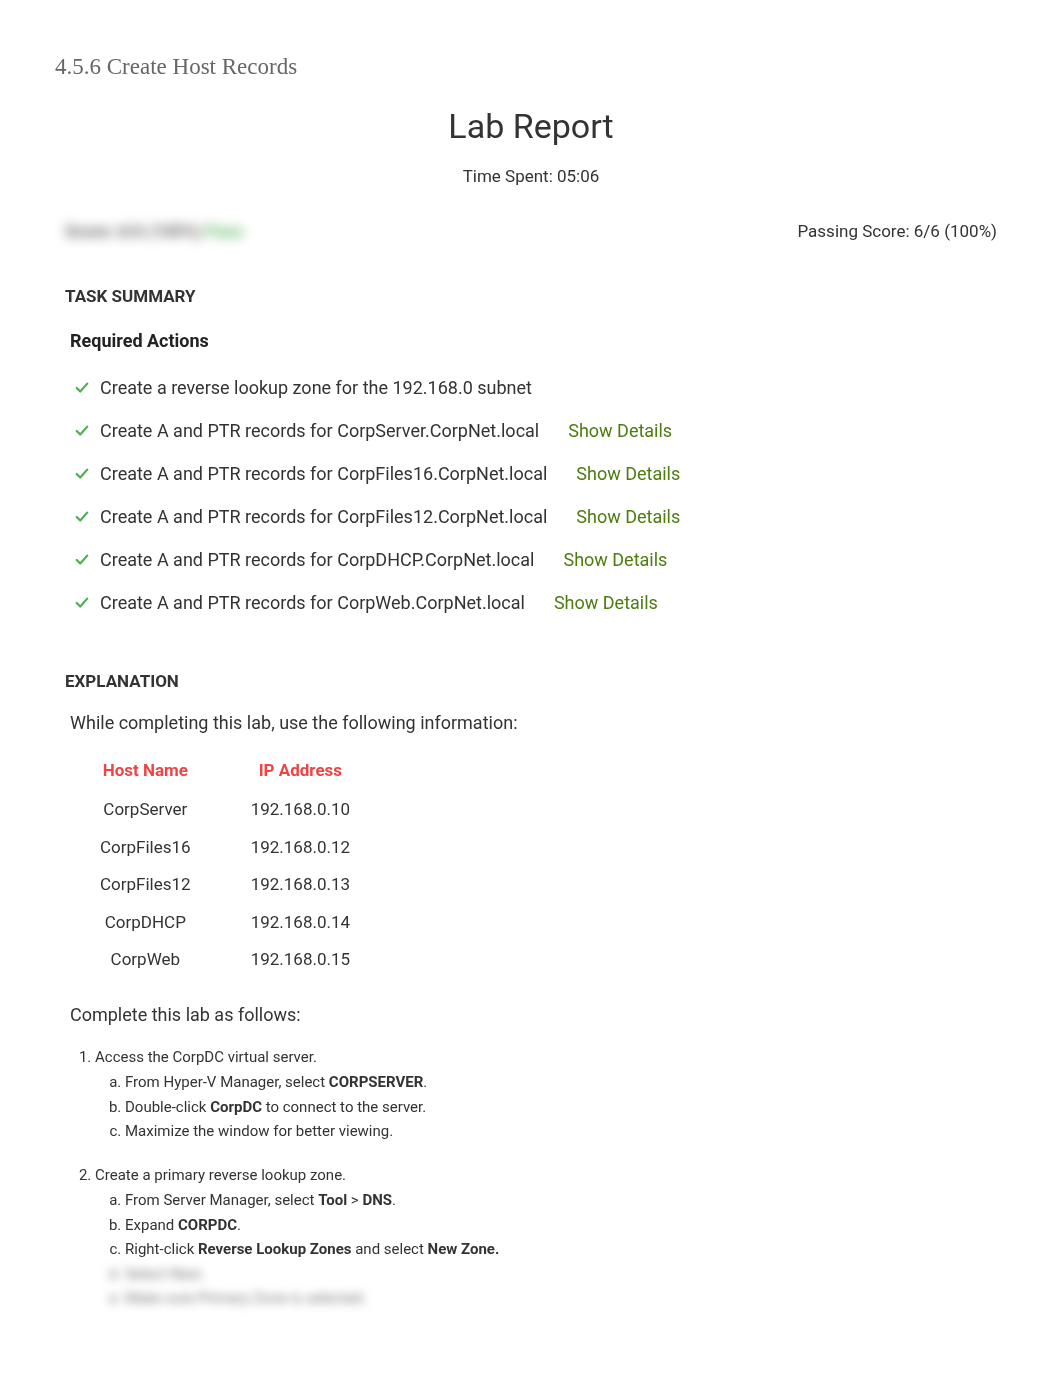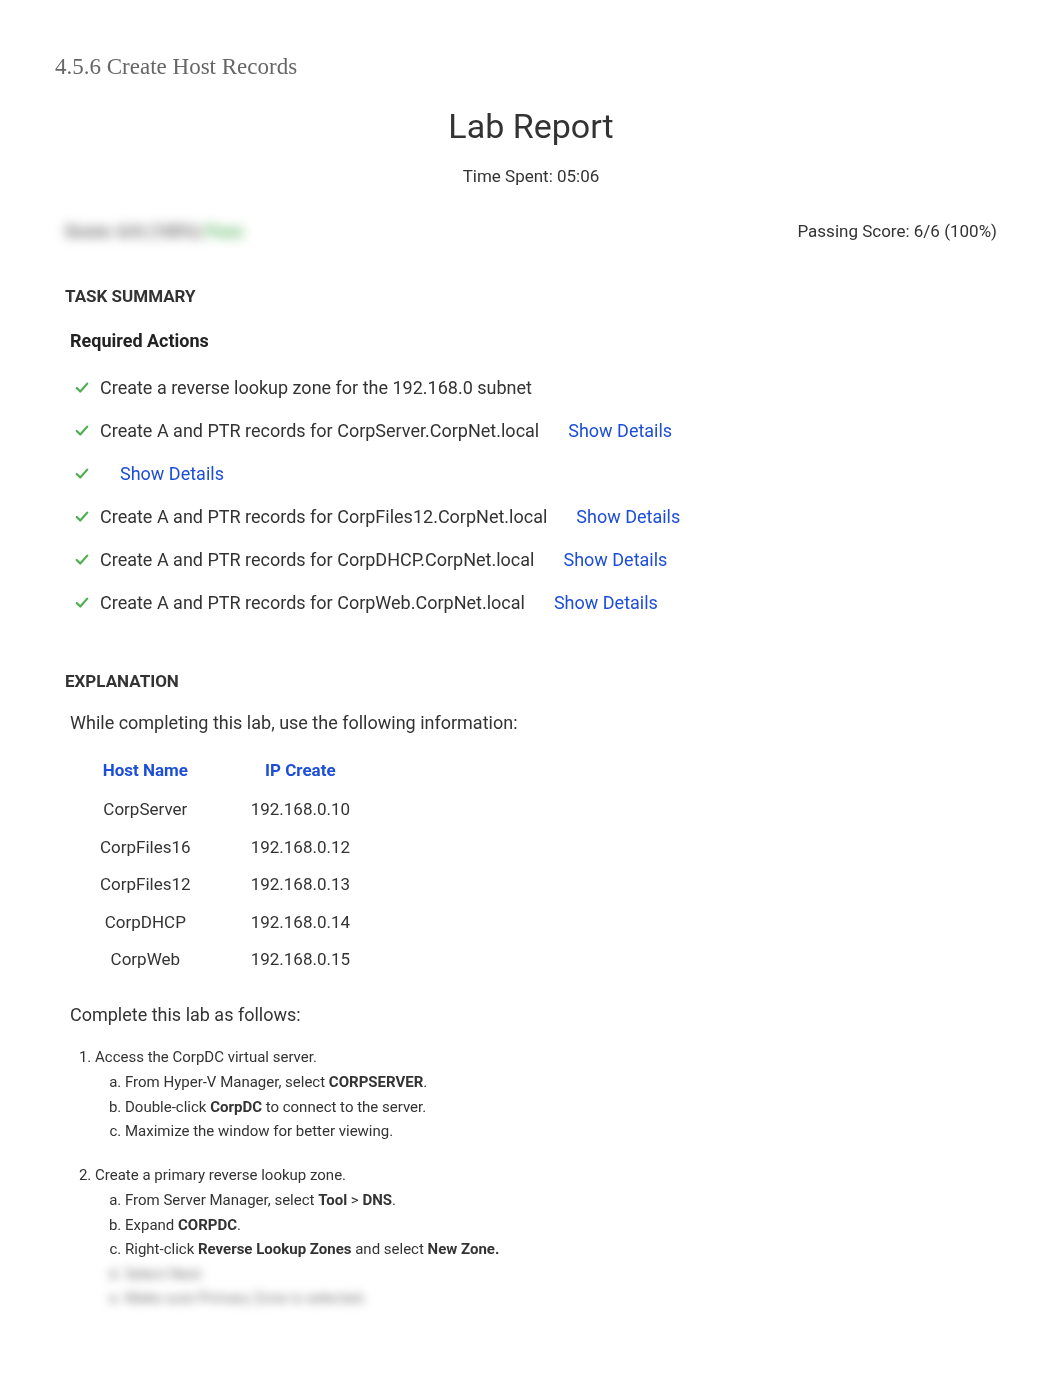--- a/index.html
+++ b/index.html
@@ -91,21 +91,21 @@
       justify-content: center;
     }
     .check-icon svg {
       width: 14px;
       height: 14px;
     }
     .action-text {
       flex: 0 0 auto;
     }
     .show-details {
-      color: #1d4ed8;
+      color: #4d7c0f;
       cursor: pointer;
       margin-left: 20px;
       font-size: 18px;
     }
     .explanation-header {
       font-weight: 700;
       font-size: 17px;
       color: #333;
       margin-bottom: 14px;
       padding-left: 10px;
@@ -115,21 +115,21 @@
       color: #333;
       margin-bottom: 14px;
       padding-left: 15px;
     }
     .info-table {
       border-collapse: collapse;
       margin-left: 15px;
       margin-bottom: 22px;
     }
     .info-table th {
-      color: #1d4ed8;
+      color: #ef4444;
       font-weight: 700;
       padding: 8px 30px;
       font-size: 17px;
     }
     .info-table td {
       padding: 6px 30px;
       text-align: center;
       font-size: 17px;
       color: #333;
     }
@@ -202,20 +202,21 @@
     </span>
     <span class="action-text">Create A and PTR records for CorpServer.CorpNet.local</span>
     <span class="show-details">Show Details</span>
   </li>
   <li class="action-item">
     <span class="check-icon">
       <svg viewBox="0 0 16 16" fill="none" stroke="#4caf50" stroke-width="2.5" stroke-linecap="round" stroke-linejoin="round">
           <polyline points="2,8 6,12 14,3"></polyline>
         </svg>
     </span>
+    <span class="action-text">Create A and PTR records for CorpFiles16.CorpNet.local</span>
     <span class="show-details">Show Details</span>
   </li>
   <li class="action-item">
     <span class="check-icon">
       <svg viewBox="0 0 16 16" fill="none" stroke="#4caf50" stroke-width="2.5" stroke-linecap="round" stroke-linejoin="round">
           <polyline points="2,8 6,12 14,3"></polyline>
         </svg>
     </span>
     <span class="action-text">Create A and PTR records for CorpFiles12.CorpNet.local</span>
     <span class="show-details">Show Details</span>
@@ -241,21 +242,21 @@
 </ul>
 
 <div class="explanation-header">EXPLANATION</div>
 
 <div class="explanation-intro">While completing this lab, use the following information:</div>
 
 <table class="info-table">
   <thead>
     <tr>
       <th>Host Name</th>
-      <th>IP Create</th>
+      <th>IP Address</th>
     </tr>
   </thead>
   <tbody>
     <tr>
       <td>CorpServer</td>
       <td>192.168.0.10</td>
     </tr>
     <tr>
       <td>CorpFiles16</td>
       <td>192.168.0.12</td>

